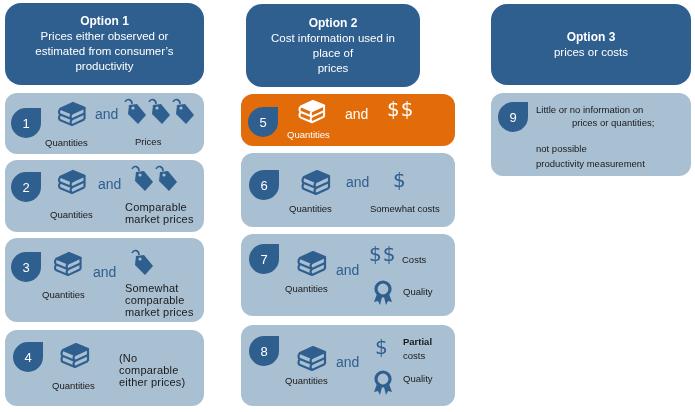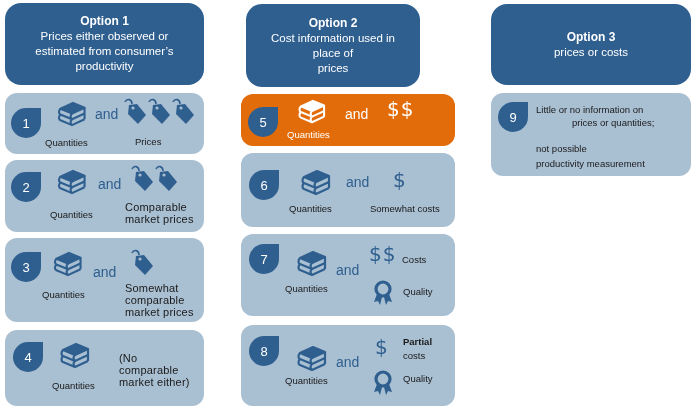--- a/index.html
+++ b/index.html
@@ -122,21 +122,21 @@
 </div>
 
 <div class="box" style="left:5px;top:330px;width:199px;height:76px;">
   <div class="drop" style="left:8px;top:12px;">4</div>
   <svg class="abs" style="left:55px;top:12px;color:#2f5f8f" width="30" height="28">
       <use href="#books"></use>
     </svg>
   <div class="lbl" style="left:47px;top:50px;">Quantities</div>
   <div class="lbl-sm" style="left:114px;top:23px;">(No</div>
   <div class="lbl-sm" style="left:114px;top:35px;">comparable</div>
-  <div class="lbl-sm" style="left:114px;top:47px;">market either)</div>
+  <div class="lbl-sm" style="left:114px;top:47px;">either prices)</div>
 </div>
 
 <div class="header" style="left:246px;top:4px;width:174px;height:83px;">
   <div class="h-title">Option 2</div>
   <div>Cost information used in place of</div>
   <div>prices</div>
 </div>
 
 <div class="box orange" style="left:241px;top:94px;width:214px;height:52px;">
   <div class="drop" style="left:7px;top:13px;width:30px;height:30px;">5</div>

